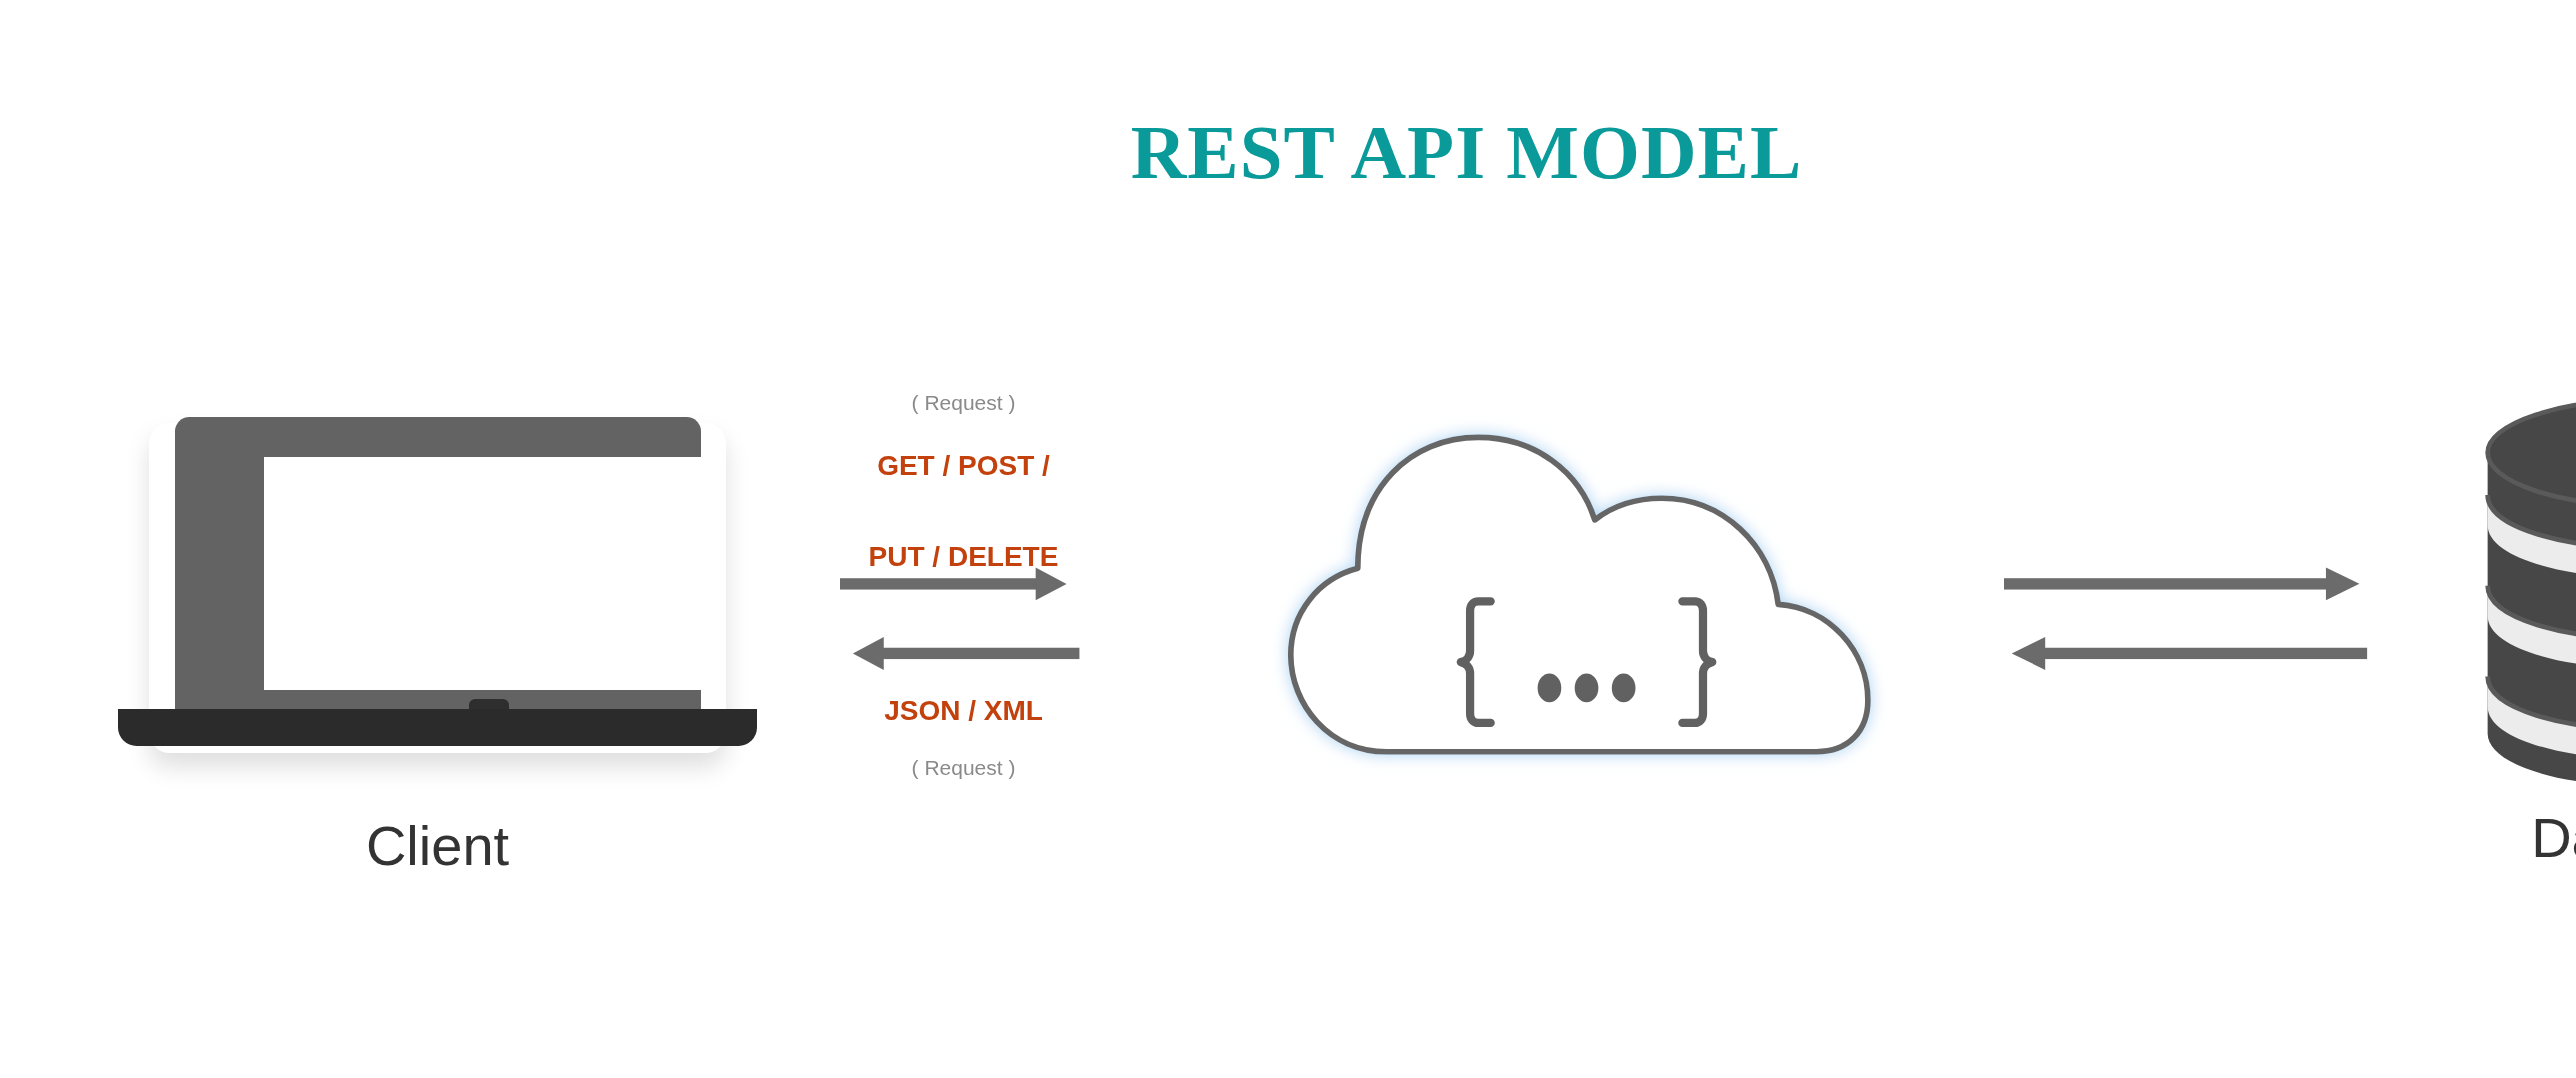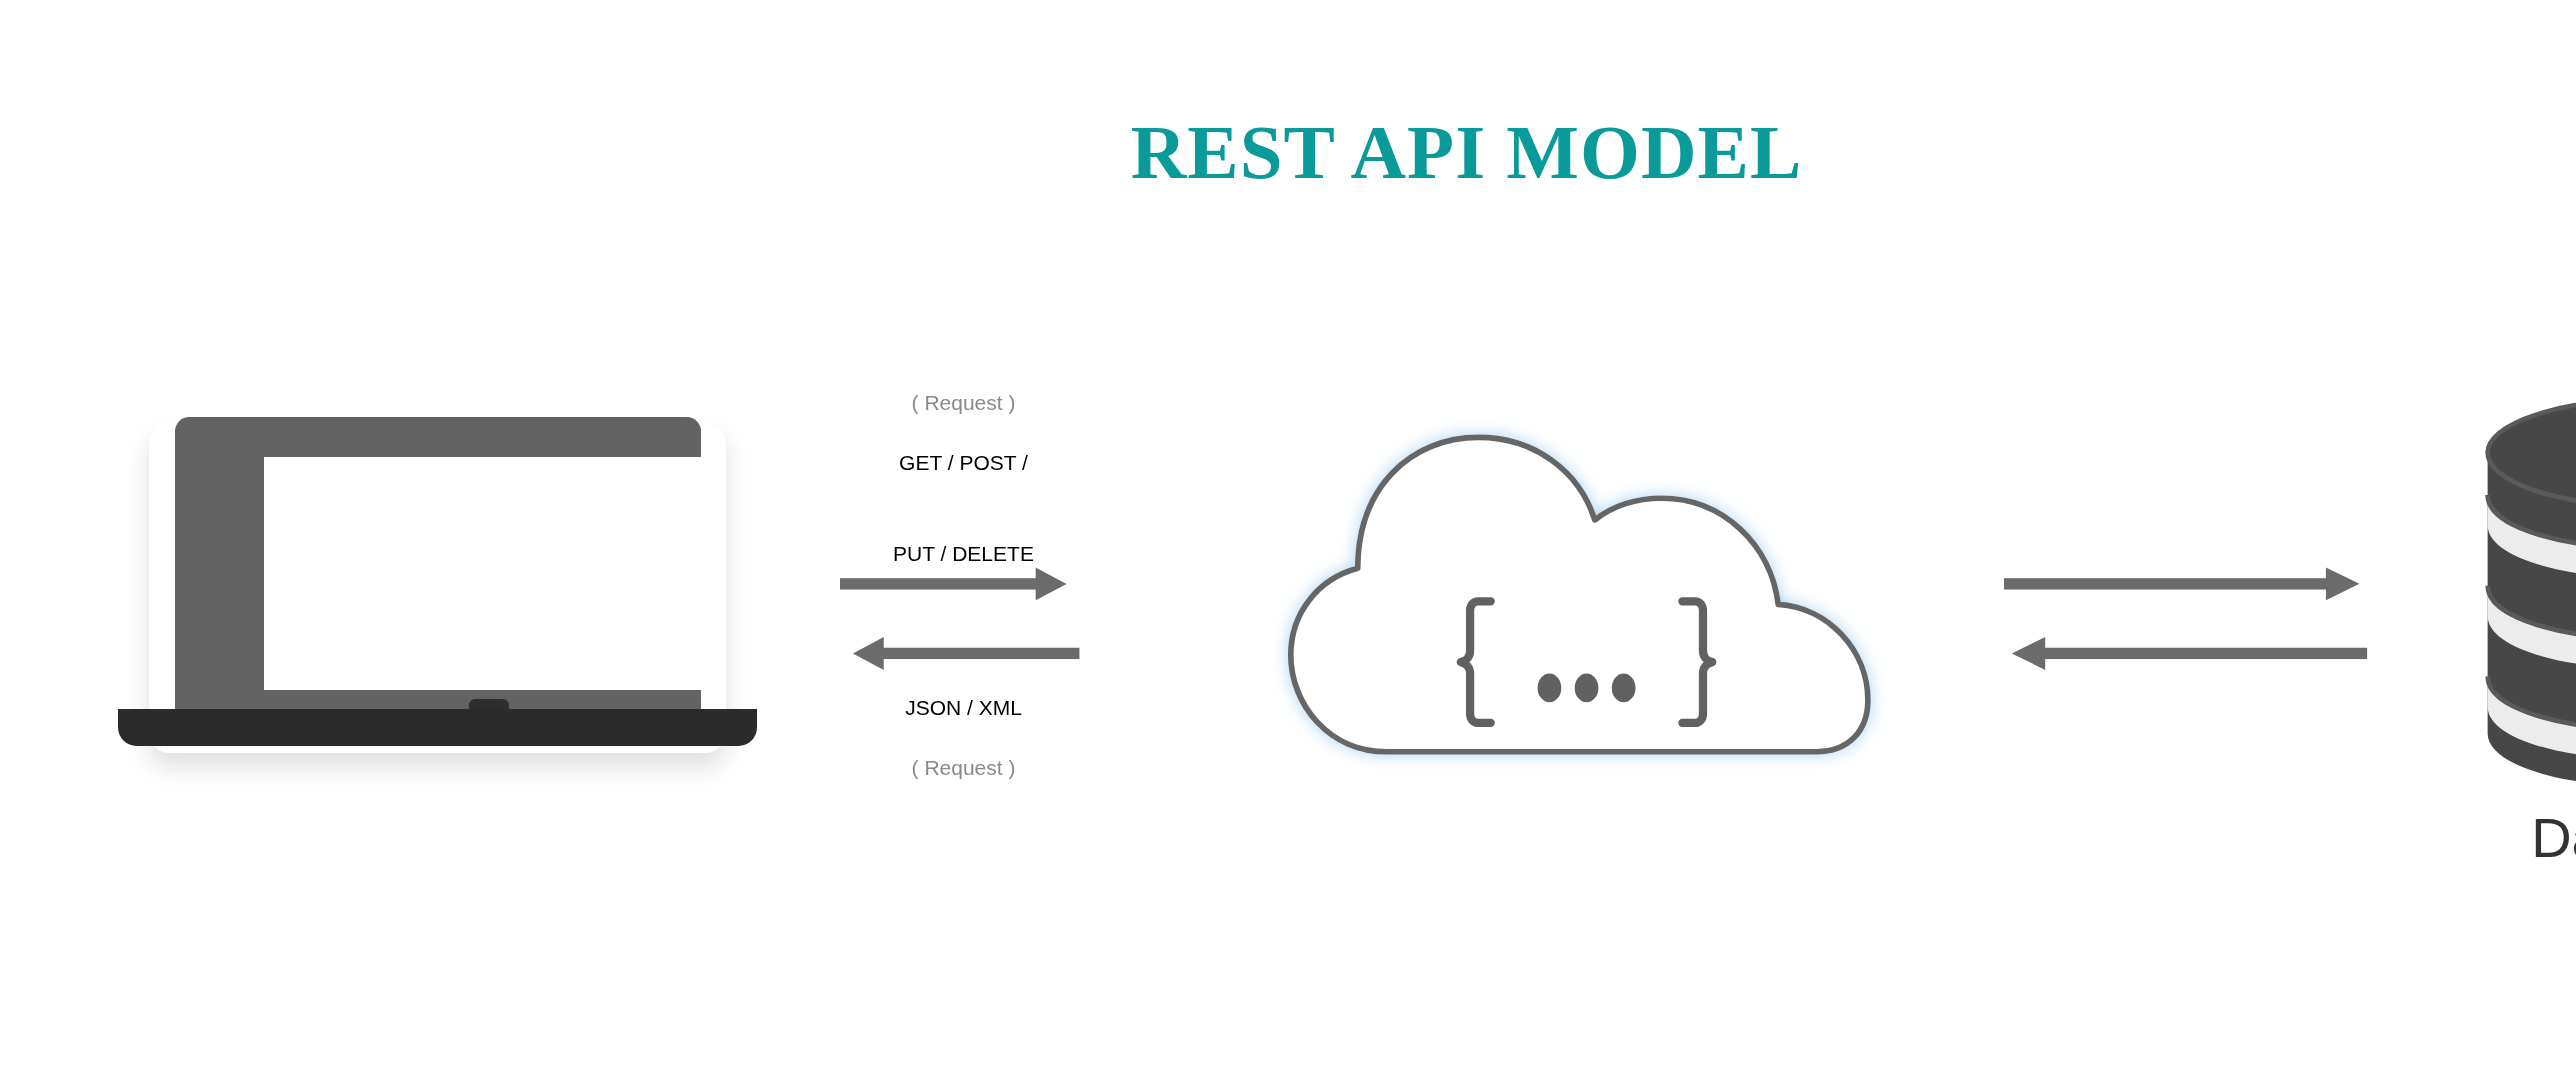--- a/index.html
+++ b/index.html
@@ -164,23 +164,23 @@
     white-space: nowrap;
     line-height: 1;
     font-family: "Liberation Sans", sans-serif;
   }
   .edge-label.muted {
     color: #8a8a8a;
     font-size: 21px;
     font-weight: 400;
   }
   .edge-label.accent {
-    color: #000000;
-    font-size: 21px;
-    font-weight: 400;
+    color: #c2410c;
+    font-size: 28px;
+    font-weight: 700;
   }
 
   #lbl-request      { left: 814px; top: 392px;  width: 299px; }
   #lbl-methods-1    { left: 814px; top: 452px;  width: 299px; }
   #lbl-methods-2    { left: 814px; top: 515px; width: 299px; margin-top: 28px; }
   #lbl-format       { left: 814px; top: 697px; width: 299px; }
   #lbl-response     { left: 814px; top: 757px; width: 299px; }
 </style>
 </head>
 <body>
@@ -190,20 +190,21 @@
   <div id="title">REST API MODEL</div>
 
   <div id="client-node">
     <div id="laptop-shadow"></div>
     <div id="laptop-bezel">
       <div id="laptop-screen"></div>
       <div id="laptop-trackpad-notch"></div>
     </div>
     <div id="laptop-base"></div>
   </div>
+  <div class="node-label" id="client-label">Client</div>
 
   <div class="edge-label muted" id="lbl-request">( Request )</div>
   <div class="edge-label accent" id="lbl-methods-1">GET / POST /</div>
   <div class="edge-label accent" id="lbl-methods-2">PUT / DELETE</div>
   <div class="edge-label accent" id="lbl-format">JSON / XML</div>
   <div class="edge-label muted" id="lbl-response">( Request )</div>
 
   <div class="arrow-group" id="left-arrows">
     <svg viewBox="0 0 470 300" width="242" height="155">
 

